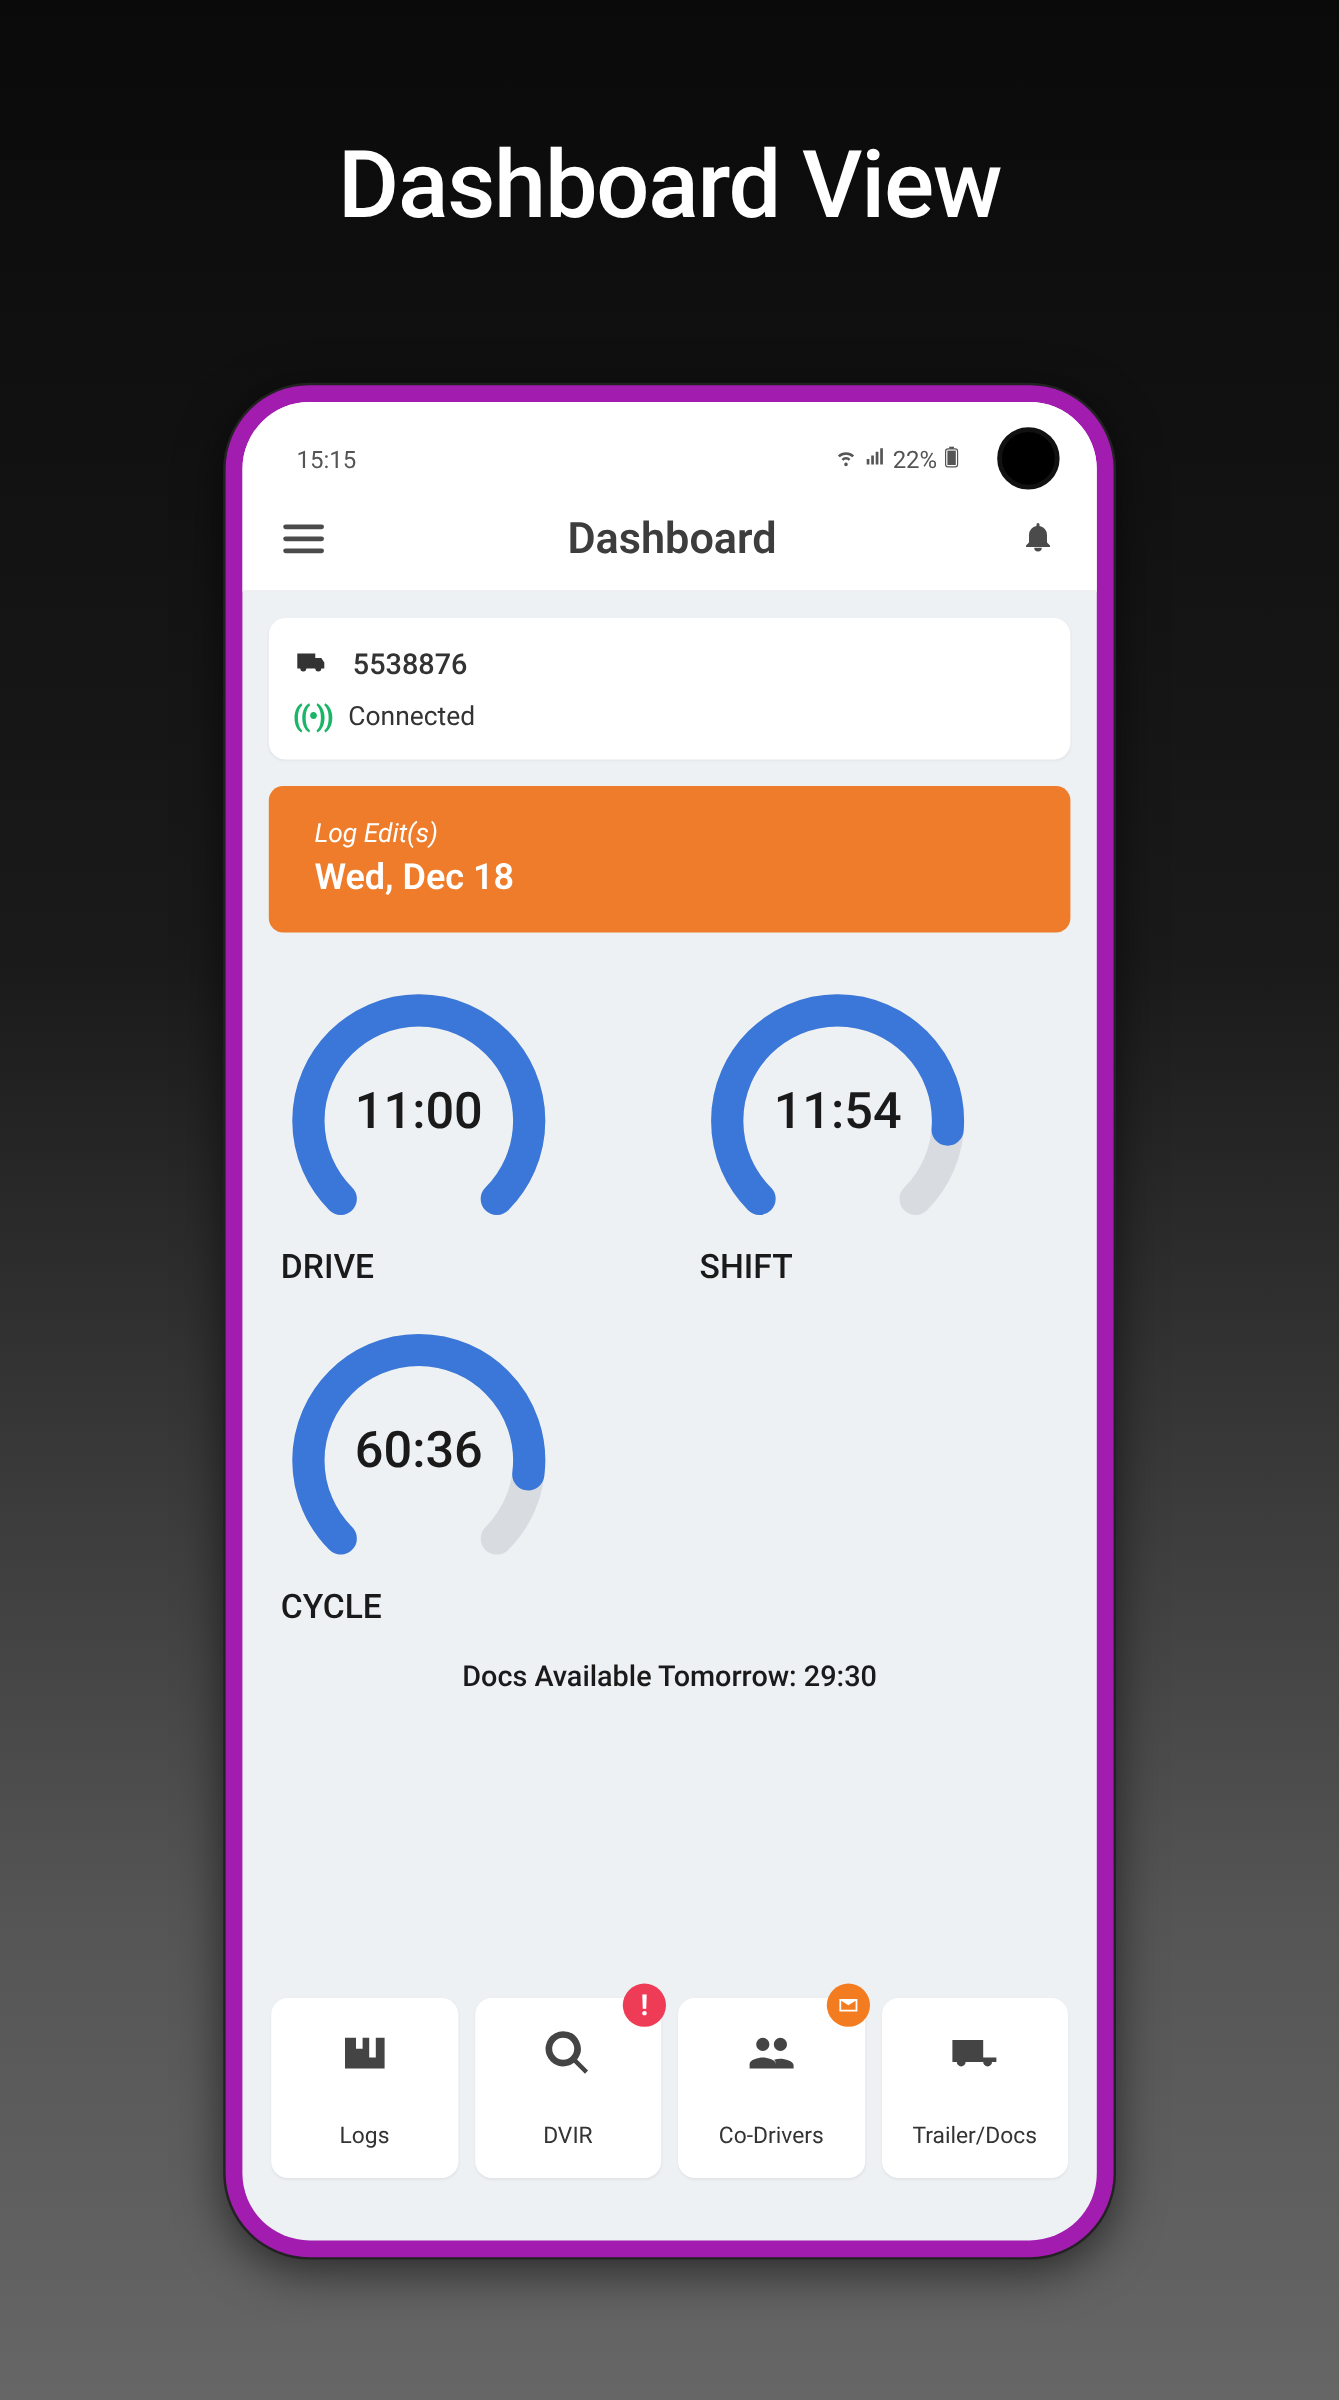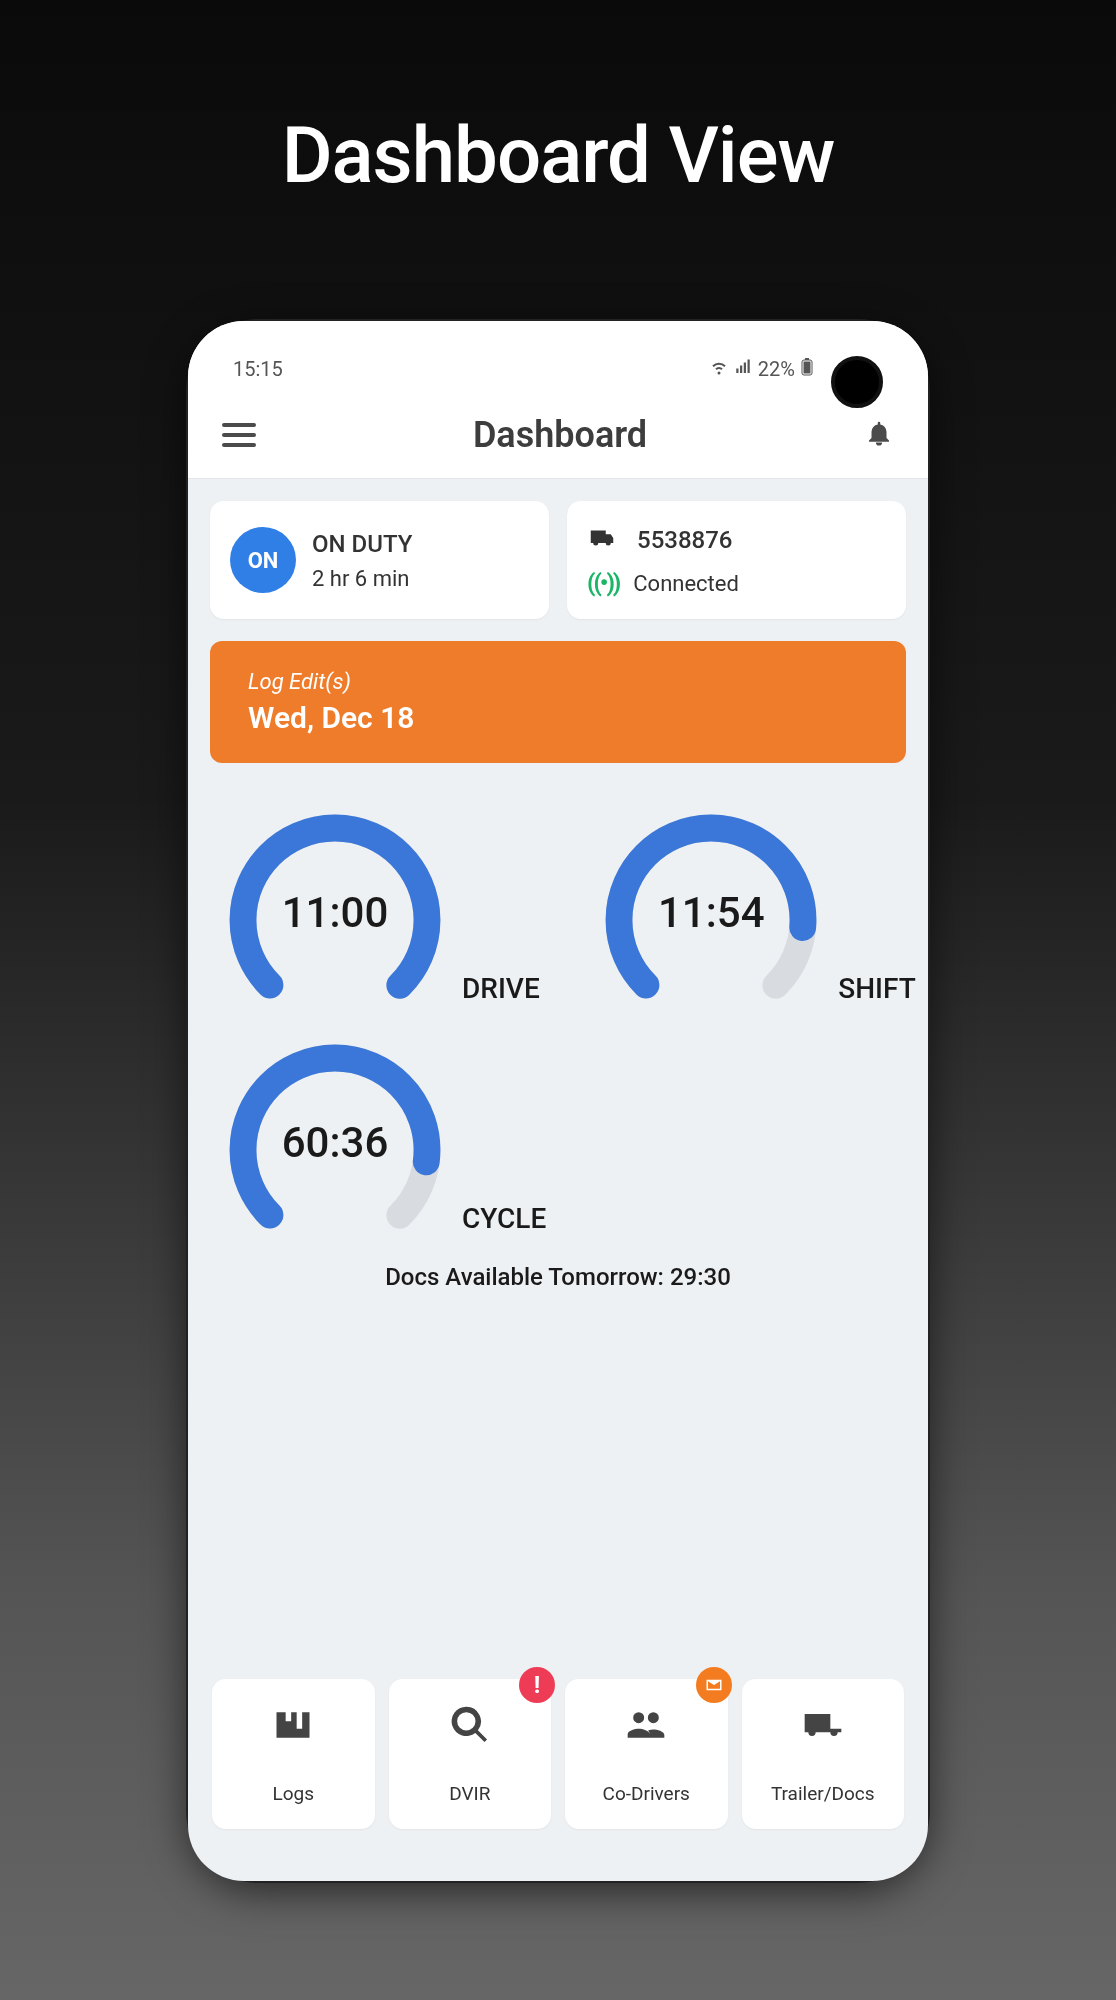--- a/index.html
+++ b/index.html
@@ -20,22 +20,22 @@
     margin-top: 110px;
     letter-spacing: -1px;
   }
   
   .phone {
     position: relative;
     width: 740px;
     height: 1560px;
     margin-top: 120px;
     border-radius: 70px;
-    background: #f97316;
-    padding: 0;
+    background: #a21caf;
+    padding: 14px;
     box-shadow: 0 0 0 2px #222, 0 10px 40px rgba(0,0,0,.6);
   }
   .phone-inner {
     width: 100%;
     height: 100%;
     background: #eef1f4;
     border-radius: 56px;
     overflow: hidden;
     position: relative;
     display: flex;
@@ -105,21 +105,21 @@
   .banner {
     background:#ee7c2b;
     color:#fff;
     border-radius:12px;
     padding:28px 38px;
   }
   .banner-small { font-size:22px; font-weight:400; margin-bottom:6px;font-style:italic;}
   .banner-big { font-size:30px; font-weight:600; }
   
   .gauges { display:grid; grid-template-columns:1fr 1fr; gap:30px 50px; padding: 20px 10px 0;}
-  .gauge-wrap { display:flex; flex-direction:row; align-items:flex-end; gap:12px;}
+  .gauge-wrap { display:flex; flex-direction:column; align-items:flex-start; gap:12px;}
   .gauge { position:relative; width:230px; height:200px; }
   .gauge svg { width:230px; height:230px; }
   .gauge-time {
     position:absolute; top:50%; left:50%; transform:translate(-50%,-35%);
     font-size:42px; font-weight:500; color:#1a1a1a;
   }
   .gauge-label { font-size:28px; font-weight:500; color:#1a1a1a; margin-top:8px;}
   .cycle-note { text-align:center; font-size:24px; font-weight:500; color:#1a1a1a; margin-top:6px;}
   
   .bottom-row { display:flex; gap:14px; padding:0 2px 30px; margin-top:auto;}
@@ -181,27 +181,20 @@
       <div class="bell-icon">
         <svg viewBox="0 0 24 24">
             <path d="M12 22a2.5 2.5 0 002.5-2.5h-5A2.5 2.5 0 0012 22zm6-6V11a6 6 0 00-5-5.9V4a1 1 0 10-2 0v1.1A6 6 0 006 11v5l-2 2v1h16v-1l-2-2z"></path>
           </svg>
       </div>
     </div>
 
     <div class="content">
 
       <div class="row">
-        <div class="card">
-          <div class="on-badge">ON</div>
-          <div class="card-texts">
-            <div class="card-title">ON DUTY</div>
-            <div class="card-sub">2 hr 6 min</div>
-          </div>
-        </div>
         <div class="card">
           <div class="card-texts" style="gap:12px;">
             <div style="display:flex; align-items:center; gap:20px;">
               <span class="truck-icon">
                 <svg viewBox="0 0 24 24">
                     <path d="M3 6h12v3h4l2 3v4h-2a2 2 0 11-4 0H9a2 2 0 11-4 0H3V6z"></path>
                   </svg>
               </span>
               <span class="card-title">5538876</span>
             </div>

